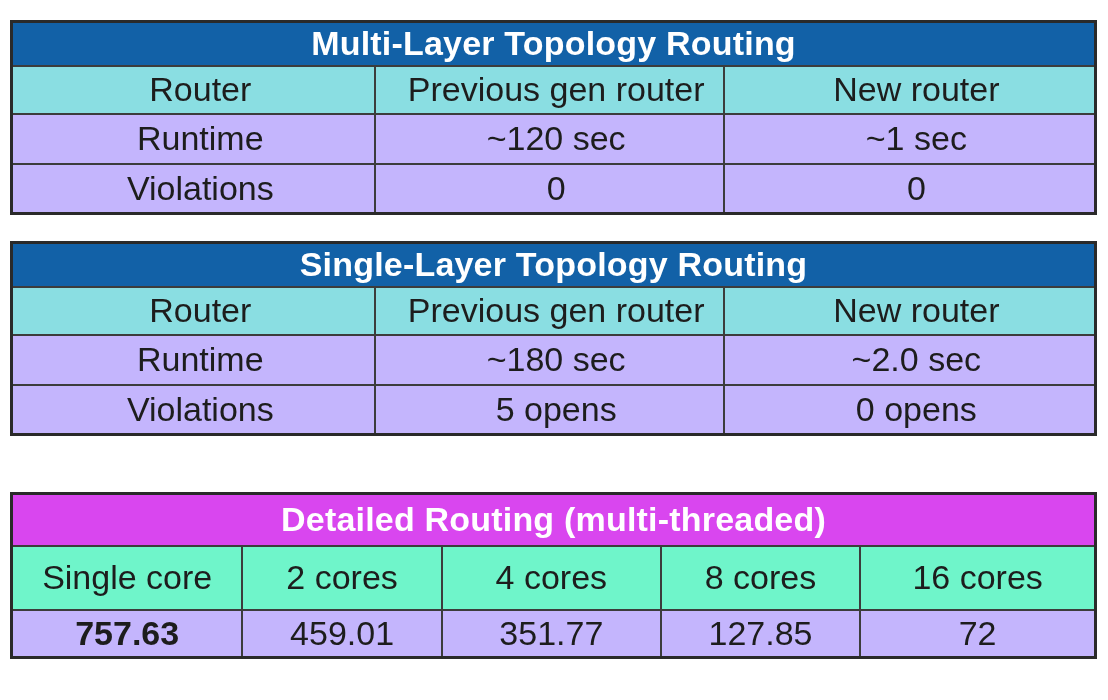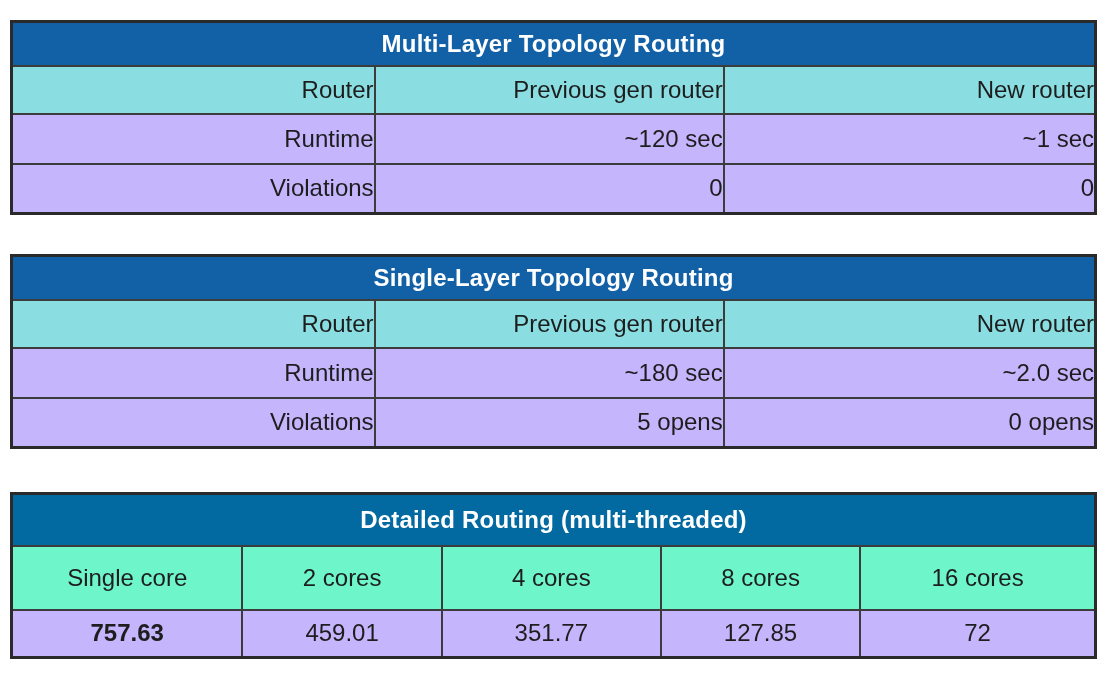--- a/index.html
+++ b/index.html
@@ -12,60 +12,60 @@
   }
   .tbl {
     position: absolute;
     left: 10px;
     width: 1087px;
     border-collapse: collapse;
     table-layout: fixed;
   }
   .tbl th, .tbl td {
     border: 2px solid #3c3c3c;
-    font-size: 24px;
+    font-size: 34px;
     vertical-align: middle;
     overflow: hidden;
     white-space: nowrap;
   }
   .tbl { border: 3px solid #2a2a2a; }
 
   
   .title-cell {
     color: #ffffff;
     font-weight: bold;
     font-size: 27px;
     text-align: center;
     letter-spacing: 0.2px;
   }
   .blue  .title-cell { background: #1261a7; }
-  .green .title-cell { background: #0369a1; }
+  .green .title-cell { background: #d946ef; }
 
   
   .blue  .sub th { background: #8adee2; font-weight: normal; }
   .green .sub th { background: #6ff5ca; font-weight: normal; }
 
   
   .tbl td { background: #c4b5fd; }
 
   
-  .al { text-align: right; padding-left: 14px; }
+  .al { text-align: center; padding-left: 14px; }
   .ac { text-align: center; }
   .bold { font-weight: bold; }
 
   
   #table-1 .title-row, #table-2 .title-row { height: 44px; }
   #table-1 .sub,       #table-2 .sub       { height: 48px; }
   #table-1 .data,      #table-2 .data      { height: 50px; }
   #table-3 .title-row { height: 52px; }
   #table-3 .sub       { height: 64px; }
   #table-3 .data      { height: 48px; }
 
   #table-1 { top: 20px; }
-  #table-2 { top: 254px; }
+  #table-2 { top: 241px; }
   #table-3 { top: 492px; }
 </style>
 </head>
 <body>
 
 <table id="table-1" class="tbl blue">
   <colgroup>
     <col style="width:33.5%">
       <col style="width:32.2%">
       <col style="width:34.3%">

